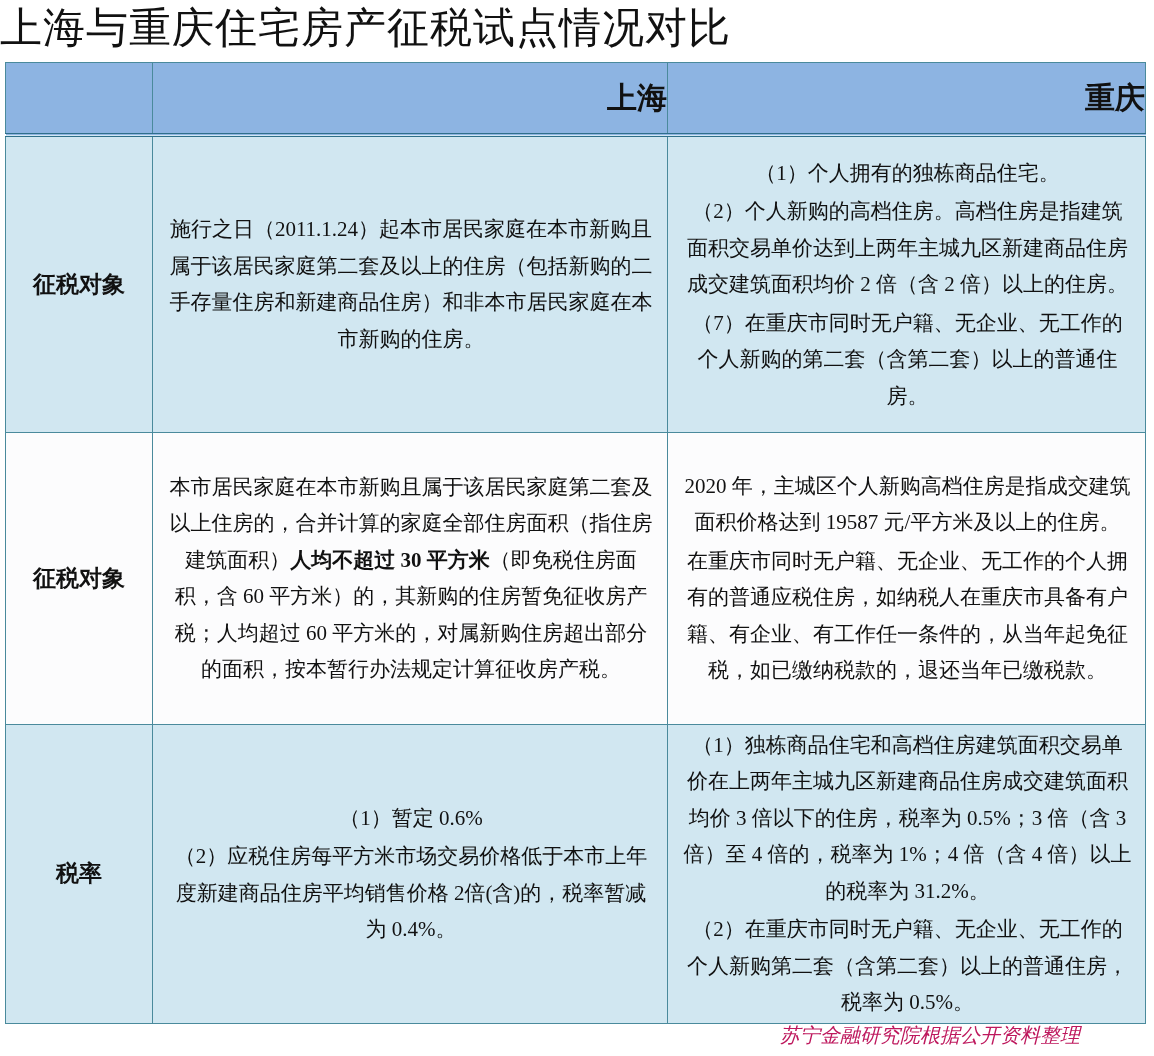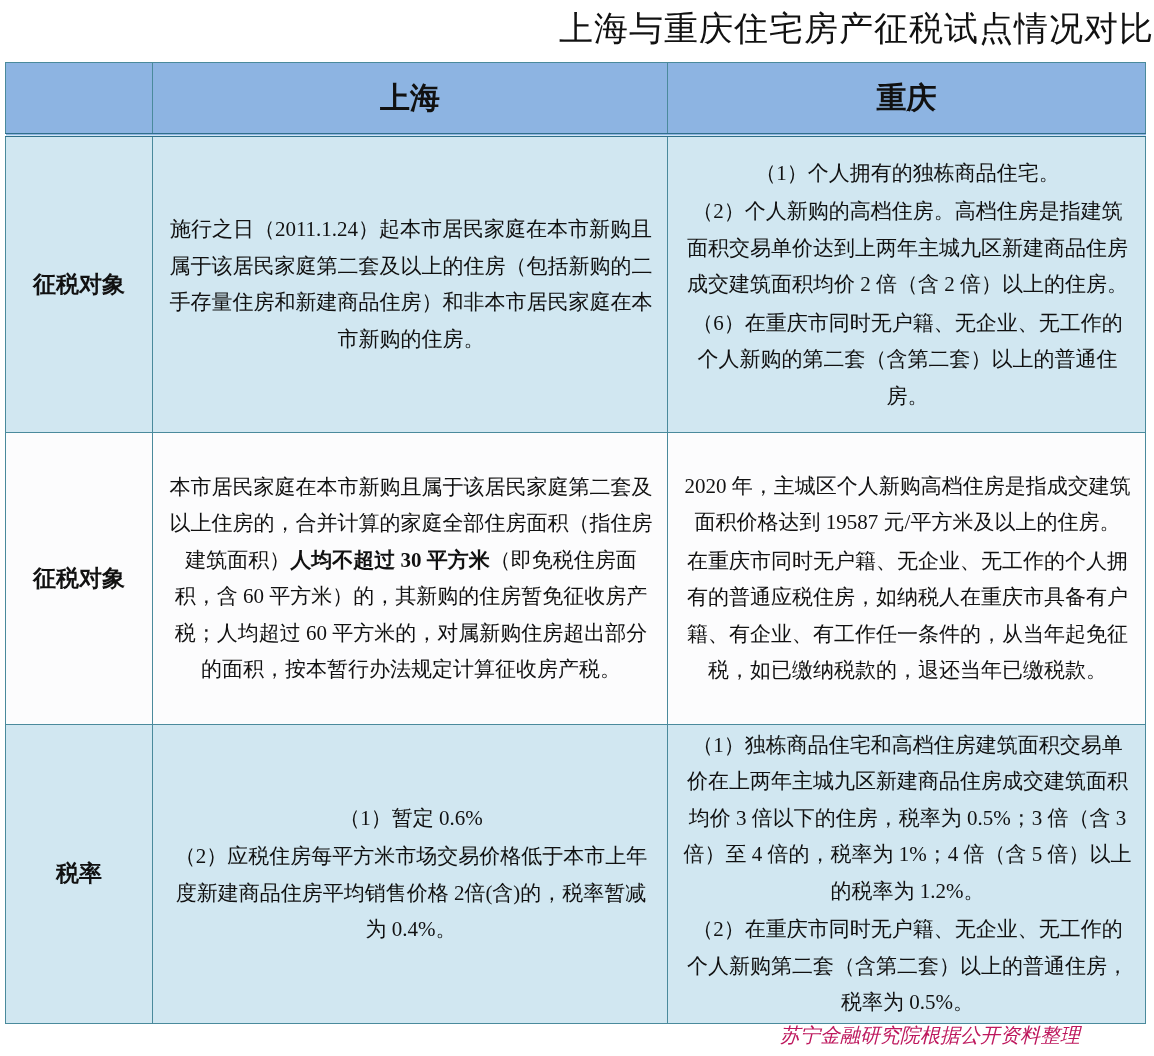--- a/index.html
+++ b/index.html
@@ -13,22 +13,22 @@
     position: relative;
     overflow: hidden;
     font-family: "DejaVu Sans", "Liberation Sans", sans-serif;
     color: #111;
   }
   .title {
     position: absolute;
     left: 0;
     top: 4px;
     width: 1154px;
-    text-align: right;
-    font-size: 34px;
+    text-align: left;
+    font-size: 42px;
     line-height: 48px;
     letter-spacing: 1px;
     color: #111;
   }
   .table {
     position: absolute;
     left: 5px;
     top: 62px;
     width: 1140px;
     border-collapse: collapse;
@@ -38,21 +38,21 @@
     border: 1.5px solid #4a8a9c;
     padding: 0;
     vertical-align: middle;
     text-align: center;
   }
   .table th {
     background: #8db4e2;
     height: 70px;
     font-size: 30px;
     font-weight: bold;
-    text-align: center;
+    text-align: right;
     border-bottom: 4px double #2f6f8a;
   }
   .row-blue td { background: #d1e7f1; }
   .row-white td { background: #fcfcfd; }
   .label-cell {
     text-align: center;
     font-weight: bold;
     font-size: 23px;
   }
   .content-cell {
@@ -98,21 +98,21 @@
   <tbody>
 
     <tr class="row-blue" style="height:297px">
       <td class="label-cell">征税对象</td>
       <td class="content-cell">
         <p>施行之日（2011.1.24）起本市居民家庭在本市新购且属于该居民家庭第二套及以上的住房（包括新购的二手存量住房和新建商品住房）和非本市居民家庭在本市新购的住房。</p>
       </td>
       <td class="content-cell">
         <p>（1）个人拥有的独栋商品住宅。</p>
         <p>（2）个人新购的高档住房。高档住房是指建筑面积交易单价达到上两年主城九区新建商品住房成交建筑面积均价 2 倍（含 2 倍）以上的住房。</p>
-        <p>（6）在重庆市同时无户籍、无企业、无工作的个人新购的第二套（含第二套）以上的普通住房。</p>
+        <p>（7）在重庆市同时无户籍、无企业、无工作的个人新购的第二套（含第二套）以上的普通住房。</p>
       </td>
     </tr>
 
     <tr class="row-white" style="height:292px">
       <td class="label-cell">征税对象</td>
       <td class="content-cell">
         <p><span>本市居民家庭在本市新购且属于该居民家庭第二套及以上住房的，合并计算的家庭全部住房面积（指住房建筑面积）</span><span class="bold">人均不超过 30 平方米</span><span>（即免税住房面积，含 60 平方米）的，其新购的住房暂免征收房产税；人均超过 60 平方米的，对属新购住房超出部分的面积，按本暂行办法规定计算征收房产税。</span></p>
       </td>
       <td class="content-cell">
         <p>2020 年，主城区个人新购高档住房是指成交建筑面积价格达到 19587 元/平方米及以上的住房。</p>
@@ -120,20 +120,20 @@
       </td>
     </tr>
 
     <tr class="row-blue" style="height:295px">
       <td class="label-cell">税率</td>
       <td class="content-cell">
         <p>（1）暂定 0.6%</p>
         <p>（2）应税住房每平方米市场交易价格低于本市上年度新建商品住房平均销售价格 2倍(含)的，税率暂减为 0.4%。</p>
       </td>
       <td class="content-cell">
-        <p>（1）独栋商品住宅和高档住房建筑面积交易单价在上两年主城九区新建商品住房成交建筑面积均价 3 倍以下的住房，税率为 0.5%；3 倍（含 3 倍）至 4 倍的，税率为 1%；4 倍（含 5 倍）以上的税率为 1.2%。</p>
+        <p>（1）独栋商品住宅和高档住房建筑面积交易单价在上两年主城九区新建商品住房成交建筑面积均价 3 倍以下的住房，税率为 0.5%；3 倍（含 3 倍）至 4 倍的，税率为 1%；4 倍（含 4 倍）以上的税率为 31.2%。</p>
         <p>（2）在重庆市同时无户籍、无企业、无工作的个人新购第二套（含第二套）以上的普通住房，税率为 0.5%。</p>
       </td>
     </tr>
   </tbody>
 </table>
 
 <div class="source">苏宁金融研究院根据公开资料整理</div>
 
 </body></html>

